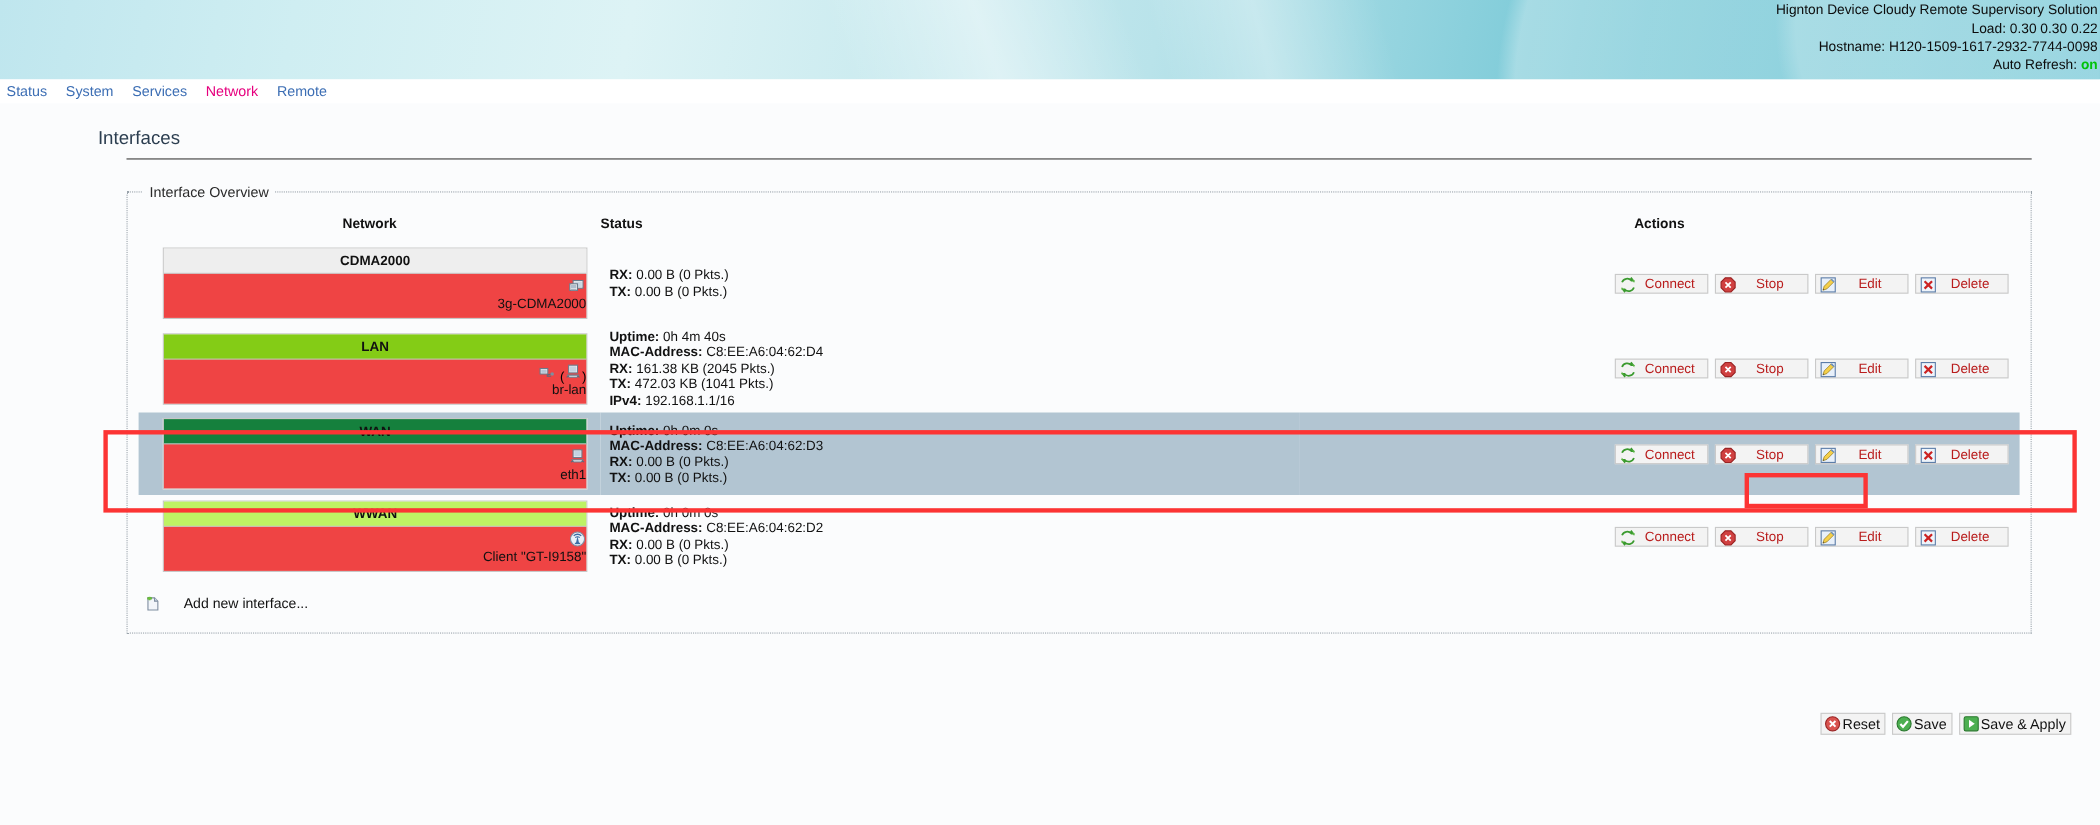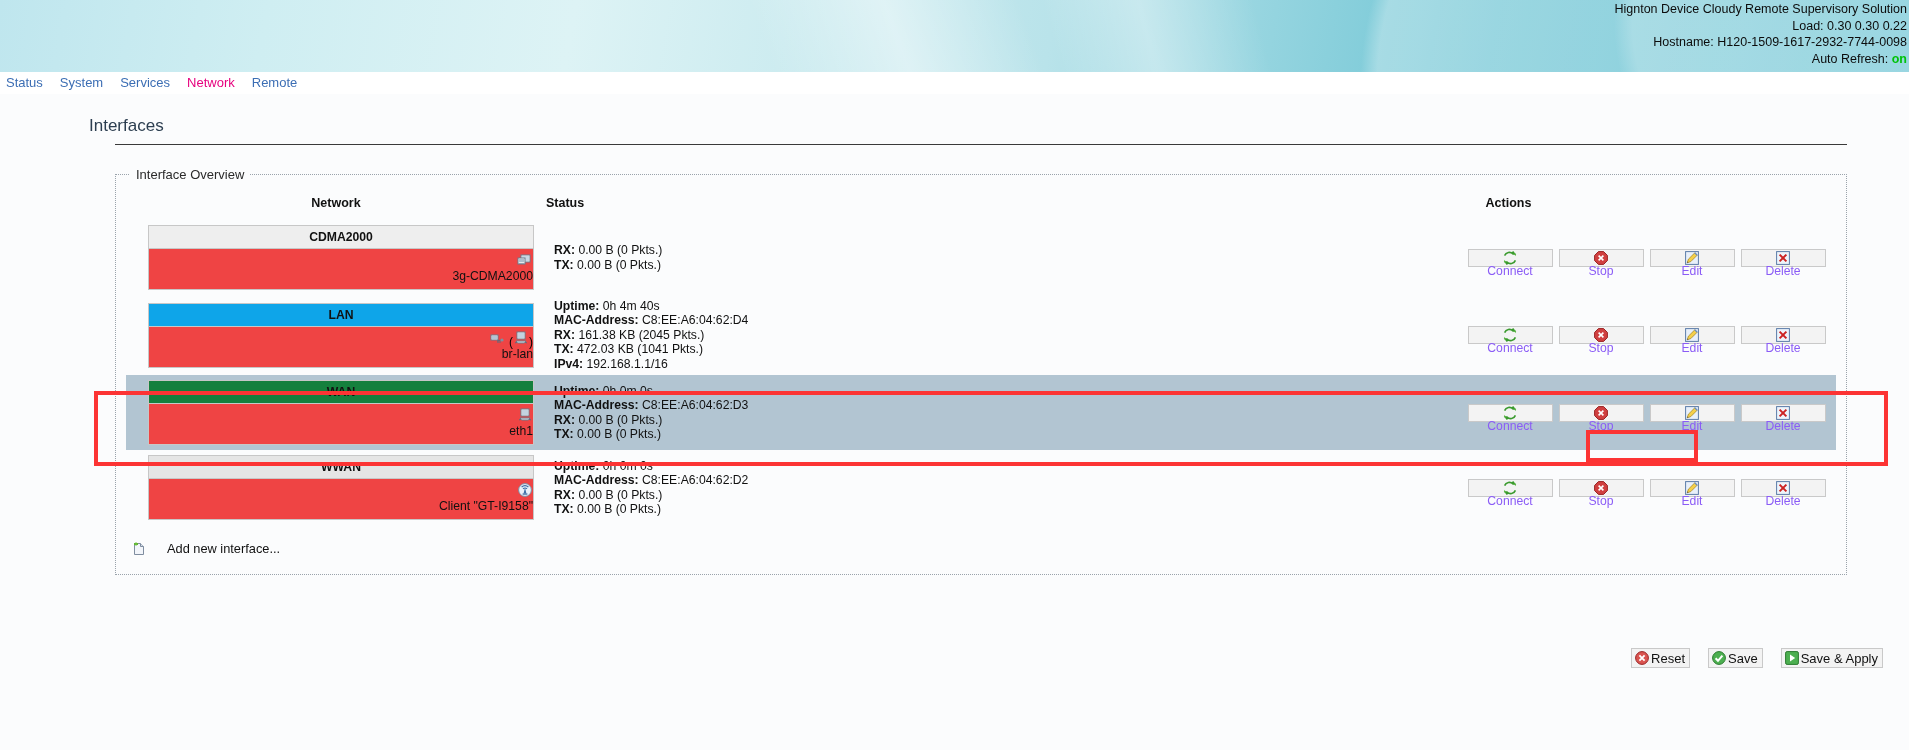--- a/index.html
+++ b/index.html
@@ -123,24 +123,23 @@
     text-align: right; padding: 3px 0 6px 0; background: #ef4444;
   }
   .ifbox .ifbody .icons { height: 16px; line-height: 16px; }
   .ifbox .ifbody .devname { font-size: 12.2px; color: #111; margin-top: 1px; }
 
   .actions { display: flex; justify-content: flex-end; gap: 6px; }
   .btn {
     display: inline-flex; align-items: center;
     border: 1px solid #c9c9c9; background: #f3f3f3;
     height: 18px; min-width: 85px;
-    font-size: 12.2px; color: #8b5cf6;
+    font-size: 12.2px; color: #b91c1c;
     padding: 0 4px 0 3px; cursor: pointer;
     justify-content: flex-start;
-    flex-direction: column;
   }
   .btn .lbl { flex: 1; text-align: center; }
   .btn .ico { width: 14px; height: 14px; flex: 0 0 14px; margin-right: 2px; }
 
   
   #lan-highlight {
     position: absolute;
     left: 94px; top: 297px; width: 1794px; height: 75px;
     border: 4px solid #fc3434; pointer-events: none; z-index: 30;
   }
@@ -151,21 +150,21 @@
   }
 
   #add-iface {
     margin: 16px 0 0 6px;
     font-size: 12.8px; color: #111;
     display: inline-flex; align-items: center; gap: 21px; cursor: pointer;
   }
 
   #footer-actions {
     position: absolute; right: 26px; bottom: 82px;
-    display: flex; gap: 18px;
+    display: flex; gap: 6px;
   }
   .fbtn {
     display: inline-flex; align-items: center; gap: 1px;
     border: 1px solid #c9c9c9; background: #f3f3f3;
     height: 20px; padding: 0 4px 0 2px;
     font-size: 13px; color: #111; cursor: pointer;
   }
 </style>
 </head>
 <body>
@@ -263,21 +262,21 @@
                       <path d="M4.6 4.6 l6.8 6.8 M11.4 4.6 l-6.8 6.8" stroke="#cc2222" stroke-width="2"></path>
                     </svg></span>
                   <span class="lbl">Delete</span>
                 </div>
               </div>
             </td>
           </tr>
           <tr class="ifrow">
             <td class="net-cell">
               <div class="ifbox">
-                <div class="ifname" style="background: #0ea5e9;">LAN</div>
+                <div class="ifname" style="background: #84cc16;">LAN</div>
                 <div class="ifbody">
                   <div class="icons"><svg width="16" height="16" viewBox="0 0 16 16">
                       <rect x="1" y="5" width="7" height="5" fill="#eef1f5" stroke="#6b7b8b"></rect>
                       <rect x="2" y="6" width="5" height="3" fill="#b4c4d4"></rect>
                       <path d="M7 11 l4 -1 M7 12 l4 0" stroke="#5a6b7c" stroke-width="1"></path>
                       <circle cx="12" cy="10" r="1.6" fill="#7f8fa0"></circle>
                     </svg><span style="font-size: 12px;"> (</span><svg width="16" height="16" viewBox="0 0 16 16">
                       <rect x="4" y="2" width="8" height="7" fill="#f4f6f8" stroke="#6b7b8b"></rect>
                       <rect x="5" y="3" width="6" height="5" fill="#c3d2e0"></rect>
                       <path d="M3 11 h10 l-1.5 2 h-7 z" fill="#dfe6ed" stroke="#6b7b8b"></path>
@@ -385,21 +384,21 @@
                       <path d="M4.6 4.6 l6.8 6.8 M11.4 4.6 l-6.8 6.8" stroke="#cc2222" stroke-width="2"></path>
                     </svg></span>
                   <span class="lbl">Delete</span>
                 </div>
               </div>
             </td>
           </tr>
           <tr class="ifrow">
             <td class="net-cell">
               <div class="ifbox">
-                <div class="ifname" style="background: #e5e5e5;">WWAN</div>
+                <div class="ifname" style="background: #bef264;">WWAN</div>
                 <div class="ifbody">
                   <div class="icons"><svg width="16" height="16" viewBox="0 0 16 16">
                       <circle cx="8" cy="8" r="6.4" fill="#eaf1f8" stroke="#7d8fa3"></circle>
                       <path d="M8 11.6 l-1.4 0 l1.4 -6 l1.4 6 z" fill="#3b6ea5"></path>
                       <path d="M4.6 5.2 a4.6 4.6 0 0 1 6.8 0" stroke="#3b6ea5" stroke-width="1.2" fill="none"></path>
                       <path d="M6 6.8 a2.8 2.8 0 0 1 4 0" stroke="#3b6ea5" stroke-width="1.1" fill="none"></path>
                       <rect x="5.6" y="11.4" width="4.8" height="1.3" fill="#3b6ea5"></rect>
                     </svg></div>
                   <div class="devname">Client "GT-I9158"</div>
                 </div>

